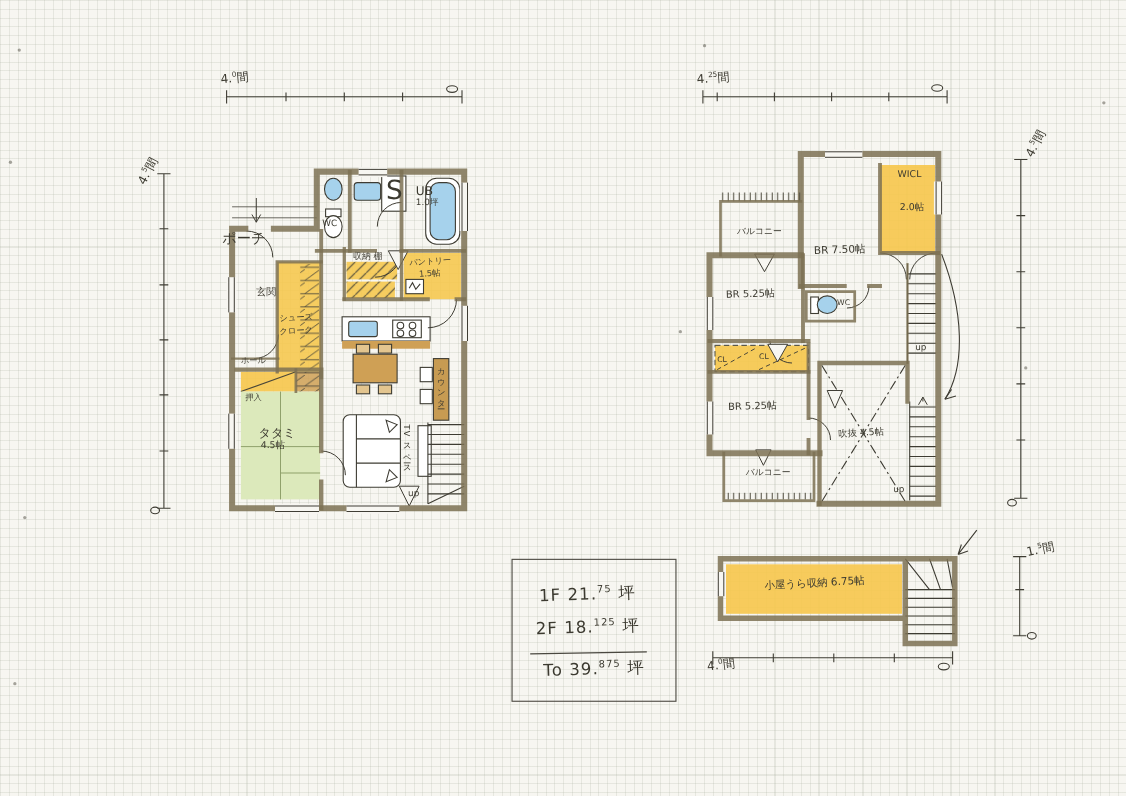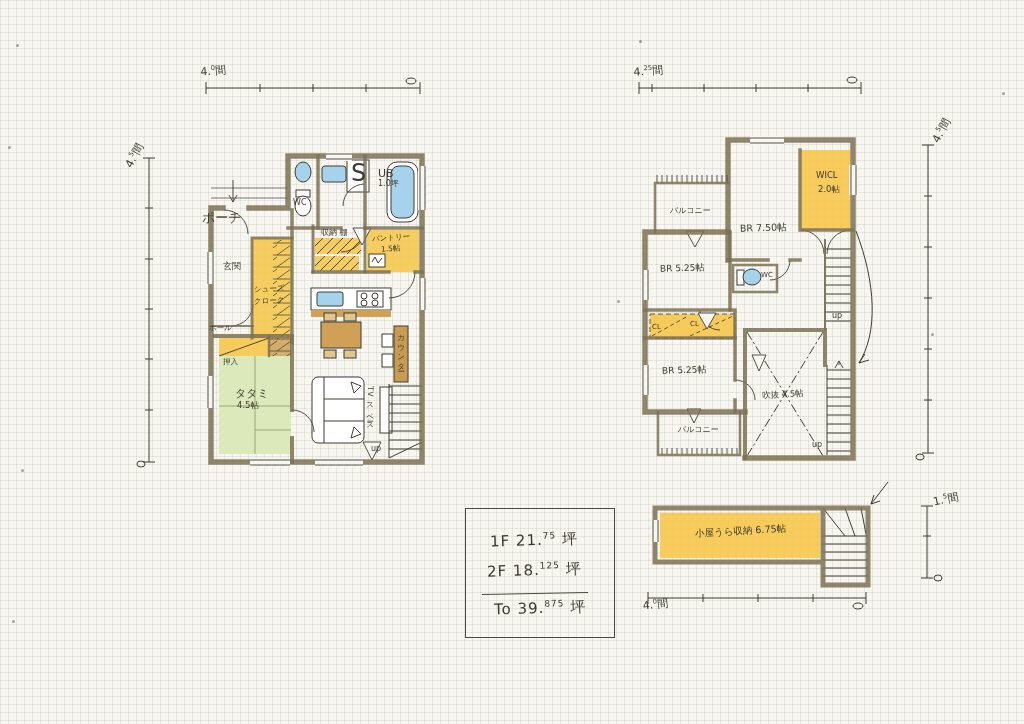--- a/index.html
+++ b/index.html
@@ -177,24 +177,24 @@
             <path d="M133,6 H159 M133,11 H159" stroke="#3e3c33" stroke-width="0.9"></path>
           </g>
       </g>
     </svg>
 
     <div class="lbl" style="left:100px;top:50px;font-size:8px">WC</div>
     <div class="lbl" style="left:158px;top:12px;font-size:24px">S</div>
     <div class="lbl" style="left:185px;top:20px;font-size:11px">UB</div>
     <div class="lbl" style="left:185px;top:31px;font-size:8px">1.0坪</div>
     <div class="lbl" style="left:9px;top:63px;font-size:13px">ポーチ</div>
-    <div class="lbl" style="left:30px;top:113px;font-size:9px">玄関</div>
+    <div class="lbl" style="left:40px;top:113px;font-size:9px">玄関</div>
     <div class="lbl" style="left:61px;top:137px;font-size:7.5px;transform:rotate(-3deg)">シューズ</div>
     <div class="lbl" style="left:61px;top:149px;font-size:7.5px;transform:rotate(-3deg)">クローク</div>
-    <div class="lbl" style="left:16px;top:176px;font-size:7.5px">ホール</div>
+    <div class="lbl" style="left:26px;top:176px;font-size:7.5px">ホール</div>
     <div class="lbl" style="left:30px;top:210px;font-size:7.5px">押入</div>
     <div class="lbl" style="left:42px;top:240px;font-size:11px">タタミ</div>
     <div class="lbl" style="left:44px;top:253px;font-size:8.5px">4.5帖</div>
     <div class="lbl" style="left:128px;top:80px;font-size:8px">収納 棚</div>
     <div class="lbl" style="left:179px;top:86px;font-size:7.5px;transform:rotate(-4deg)">パントリー</div>
     <div class="lbl" style="left:188px;top:97px;font-size:7.5px;transform:rotate(-4deg)">1.5帖</div>
     <div class="lbl vtext" style="left:172px;top:238px;font-size:7.5px">TVスペース</div>
     <div class="lbl vtext" style="left:203px;top:181px;font-size:7.5px">カウンター</div>
     <div class="lbl" style="left:178px;top:296px;font-size:8px">up</div>
   </div>
@@ -279,21 +279,21 @@
           </g>
         <g>
             <rect x="209" y="40" width="9" height="30" fill="#f7f6f1"></rect>
             <path d="M211,40 V70 M216,40 V70" stroke="#3e3c33" stroke-width="0.9"></path>
           </g>
       </g>
     </svg>
 
     <div class="lbl" style="left:30px;top:81px;font-size:8px">バルコニー</div>
     <div class="lbl" style="left:100px;top:98px;font-size:9.5px;transform:rotate(-2deg)">BR 7.50帖</div>
-    <div class="lbl" style="left:176px;top:46px;font-size:8.5px">WICL</div>
+    <div class="lbl" style="left:176px;top:30px;font-size:8.5px">WICL</div>
     <div class="lbl" style="left:178px;top:60px;font-size:8.5px">2.0帖</div>
     <div class="lbl" style="left:20px;top:138px;font-size:9px;transform:rotate(-2deg)">BR 5.25帖</div>
     <div class="lbl" style="left:121px;top:146px;font-size:7px">WC</div>
     <div class="lbl" style="left:12px;top:198px;font-size:7px">CL</div>
     <div class="lbl" style="left:50px;top:195px;font-size:7px">CL</div>
     <div class="lbl" style="left:22px;top:240px;font-size:9px;transform:rotate(-2deg)">BR 5.25帖</div>
     <div class="lbl" style="left:122px;top:265px;font-size:8.5px;transform:rotate(-3deg)">吹抜 4.5帖</div>
     <div class="lbl" style="left:38px;top:300px;font-size:8px">バルコニー</div>
     <div class="lbl" style="left:192px;top:186px;font-size:8px">up</div>
     <div class="lbl" style="left:172px;top:315px;font-size:8px">up</div>

